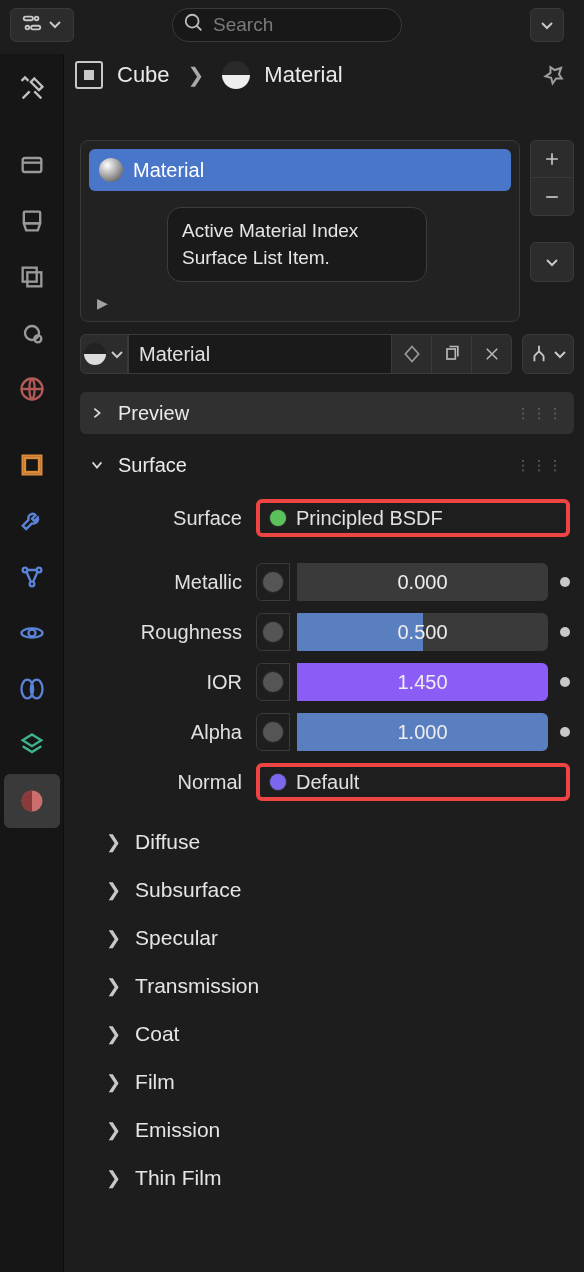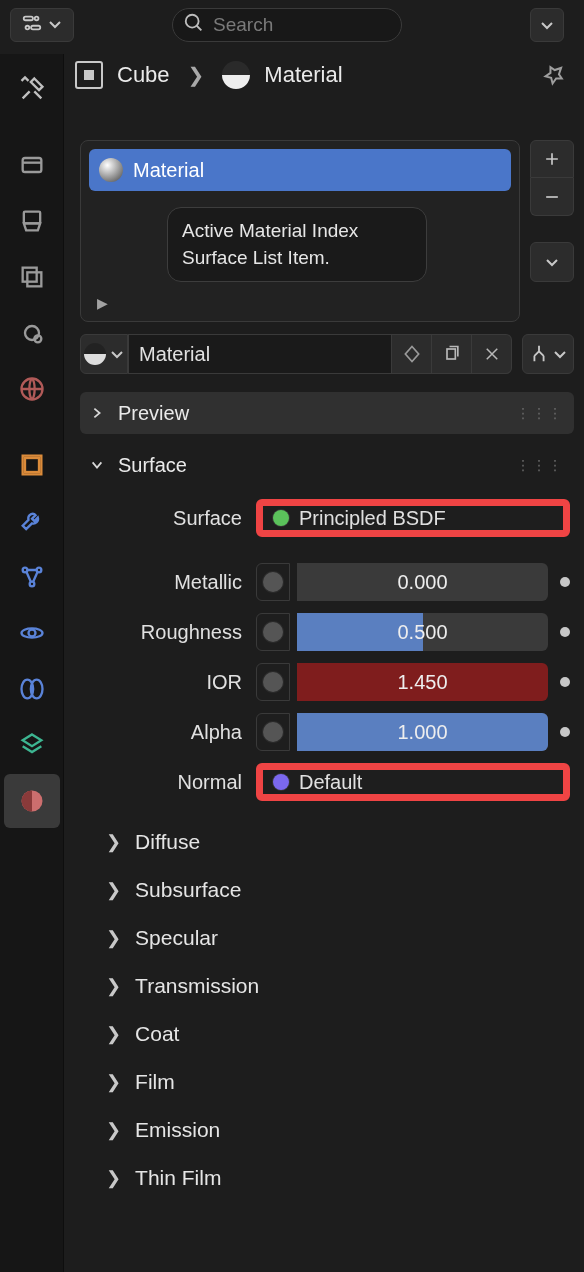--- a/index.html
+++ b/index.html
@@ -248,21 +248,21 @@
     width: 172px;
     text-align: right;
     padding-right: 14px;
     font-size: 20px;
     color: #e0e0e0;
   }
   .prop-field {
     flex: 1;
     height: 38px;
     background: #2a2a2a;
-    border: 7px solid #ef4444;
+    border: 4px solid #ef4444;
     border-radius: 6px;
     display: flex; align-items: center;
     padding: 0 10px;
     gap: 10px;
     overflow: hidden;
     font-size: 20px;
     color: #e0e0e0;
   }
   .prop-field.dark { background: #1e1e1e; }
   .dot-green { width: 16px; height: 16px; border-radius:50%; background: #5bc25b; box-shadow: 0 0 0 1px #333; }
@@ -584,21 +584,21 @@
       </div>
       <span class="socket-dot"></span>
     </div>
 
     <div class="prop-row">
       <div class="prop-label">IOR</div>
       <div class="num-wrap">
         <div class="sock">
             <span class="dot-gray"></span>
           </div>
-        <div class="numfield" style="background:#7f1d1d;justify-content:center;">
+        <div class="numfield" style="background:#8b5cf6;justify-content:center;">
           <span class="val">1.450</span>
         </div>
       </div>
       <span class="socket-dot"></span>
     </div>
 
     <div class="prop-row">
       <div class="prop-label">Alpha</div>
       <div class="num-wrap">
         <div class="sock">

